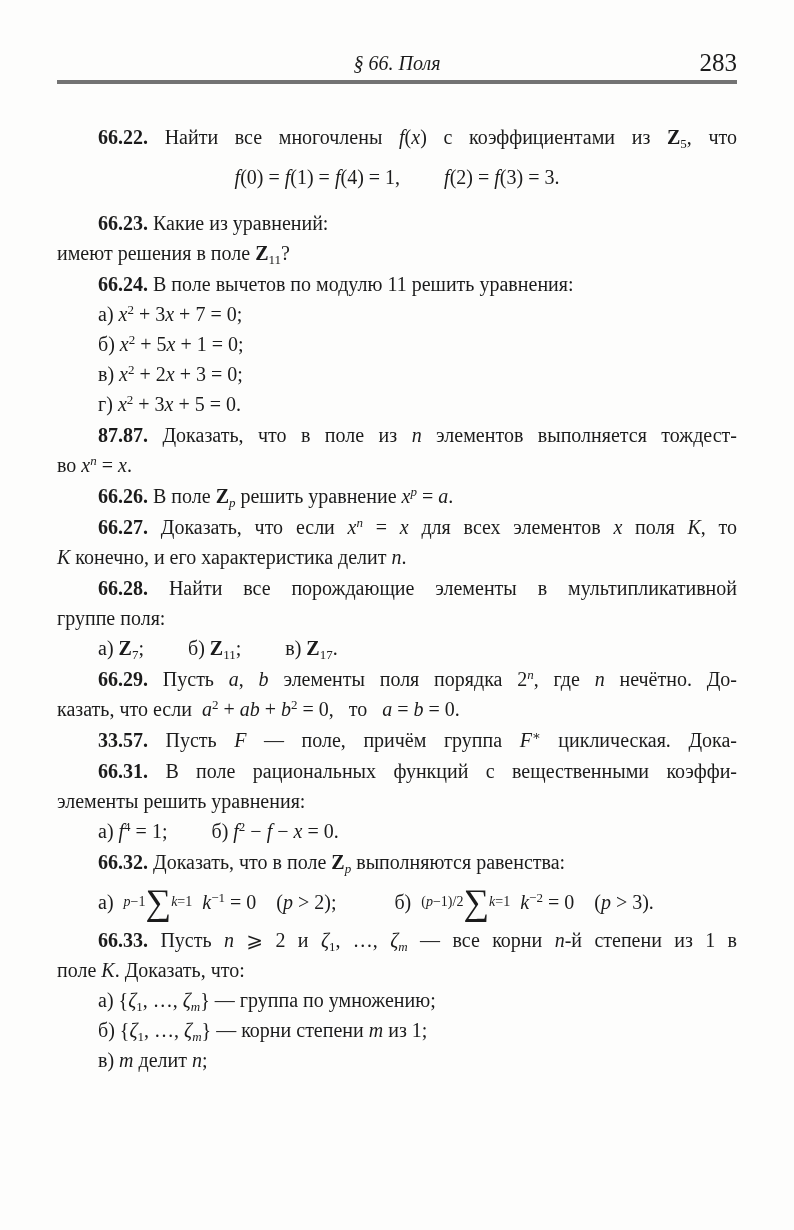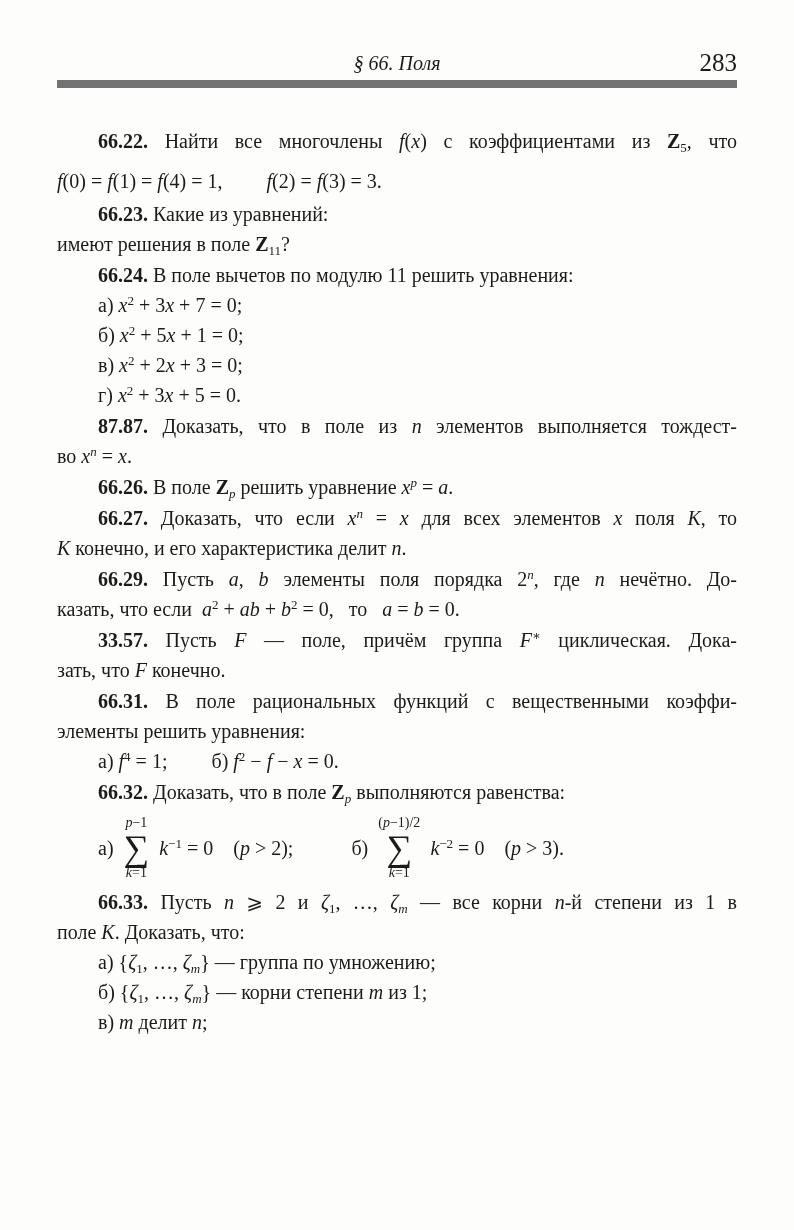--- a/index.html
+++ b/index.html
@@ -12,21 +12,21 @@
     font-size: 20px;
     line-height: 30px;
     box-sizing: border-box;
     padding: 48px 57px 0 57px;
     overflow: hidden;
   }
   
   .page-header {
     position: relative;
     height: 26px;
-    border-bottom: 8px solid #737373;
+    border-bottom: 4px solid #737373;
     padding-bottom: 6px;
     margin-bottom: 38px;
   }
   .section-title {
     position: absolute;
     left: 0; right: 0;
     text-align: center;
     font-style: italic;
     font-size: 20px;
   }
@@ -35,40 +35,40 @@
     right: 0;
     font-size: 25px;
   }
   
   .problem { margin-top: 1px; }
   .problem:first-child { margin-top: 0; }
   .ln { margin: 0; padding: 0; }
   .first { text-indent: 41px; }
   .jl { text-align: justify; text-align-last: justify; }
   .items { padding-left: 41px; }
-  .center { text-align: left; margin-top: 10px; margin-bottom: 3px; }
+  .center { text-align: center; margin-top: 10px; margin-bottom: 16px; }
   .num { font-weight: bold; }
   i { font-style: italic; }
   b { font-weight: bold; }
   sup { font-size: 13px; line-height: 0; vertical-align: 7px; }
   sub { font-size: 13px; line-height: 0; vertical-align: -4px; }
   sup i, sub i { font-size: 13px; }
   .gap { display: inline-block; width: 44px; }
   
   .disp {
     display: flex;
     align-items: center;
     padding-left: 41px;
     margin-top: 8px;
     margin-bottom: 6px;
     column-gap: 10px;
   }
   .sum {
     display: inline-flex;
-    flex-direction: column;
+    flex-direction: row;
     align-items: center;
     line-height: 1;
   }
   .sum .lim { font-size: 14px; line-height: 16px; white-space: nowrap; }
   .sum .sigma { font-size: 36px; line-height: 34px; font-weight: normal; }
   .mexpr, .mlabel { white-space: nowrap; }
   .wgap { display: inline-block; width: 38px; flex: 0 0 38px; }
 </style>
 </head>
 <body>
@@ -107,29 +107,33 @@
 
     <section class="problem">
       <p class="ln first"><span class="num">66.26.</span> <span>В поле <b>Z</b><sub><i>p</i></sub> решить уравнение <i>x</i><sup><i>p</i></sup> = <i>a</i>.</span></p>
     </section>
 
     <section class="problem">
       <p class="ln first jl"><span class="num">66.27.</span> <span>Доказать, что если <i>x</i><sup><i>n</i></sup> = <i>x</i> для всех элементов <i>x</i> поля <i>K</i>, то</span></p>
       <p class="ln"><i>K</i> конечно, и его характеристика делит <i>n</i>.</p>
     </section>
 
+    <section class="problem">
+      <p class="ln first jl"><span class="num">66.28.</span> <span>Найти все порождающие элементы в мультипликативной</span></p>
+      <p class="ln">группе поля:</p>
+      <p class="ln items">а) <b>Z</b><sub>7</sub>;<span class="gap"></span>б) <b>Z</b><sub>11</sub>;<span class="gap"></span>в) <b>Z</b><sub>17</sub>.</p>
+    </section>
 
     <section class="problem">
       <p class="ln first jl"><span class="num">66.29.</span> <span>Пусть <i>a</i>, <i>b</i> элементы поля порядка 2<sup><i>n</i></sup>, где <i>n</i> нечётно. До-</span></p>
       <p class="ln">казать, что если <i>a</i><sup>2</sup> + <i>ab</i> + <i>b</i><sup>2</sup> = 0,  то  <i>a</i> = <i>b</i> = 0.</p>
     </section>
 
     <section class="problem">
       <p class="ln first jl"><span class="num">33.57.</span> <span>Пусть <i>F</i> — поле, причём группа <i>F</i><sup>∗</sup> циклическая. Дока-</span></p>
-      <p class="ln">зать, что <i>F</i> конечно.</p>
     </section>
 
     <section class="problem">
       <p class="ln first jl"><span class="num">66.31.</span> <span>В поле рациональных функций с вещественными коэффи-</span></p>
       <p class="ln">элементы решить уравнения:</p>
       <p class="ln items">а) <i>f</i><sup>4</sup> = 1;<span class="gap"></span>б) <i>f</i><sup>2</sup> − <i>f</i> − <i>x</i> = 0.</p>
     </section>
 
     <section class="problem">
       <p class="ln first"><span class="num">66.32.</span> <span>Доказать, что в поле <b>Z</b><sub><i>p</i></sub> выполняются равенства:</span></p>

